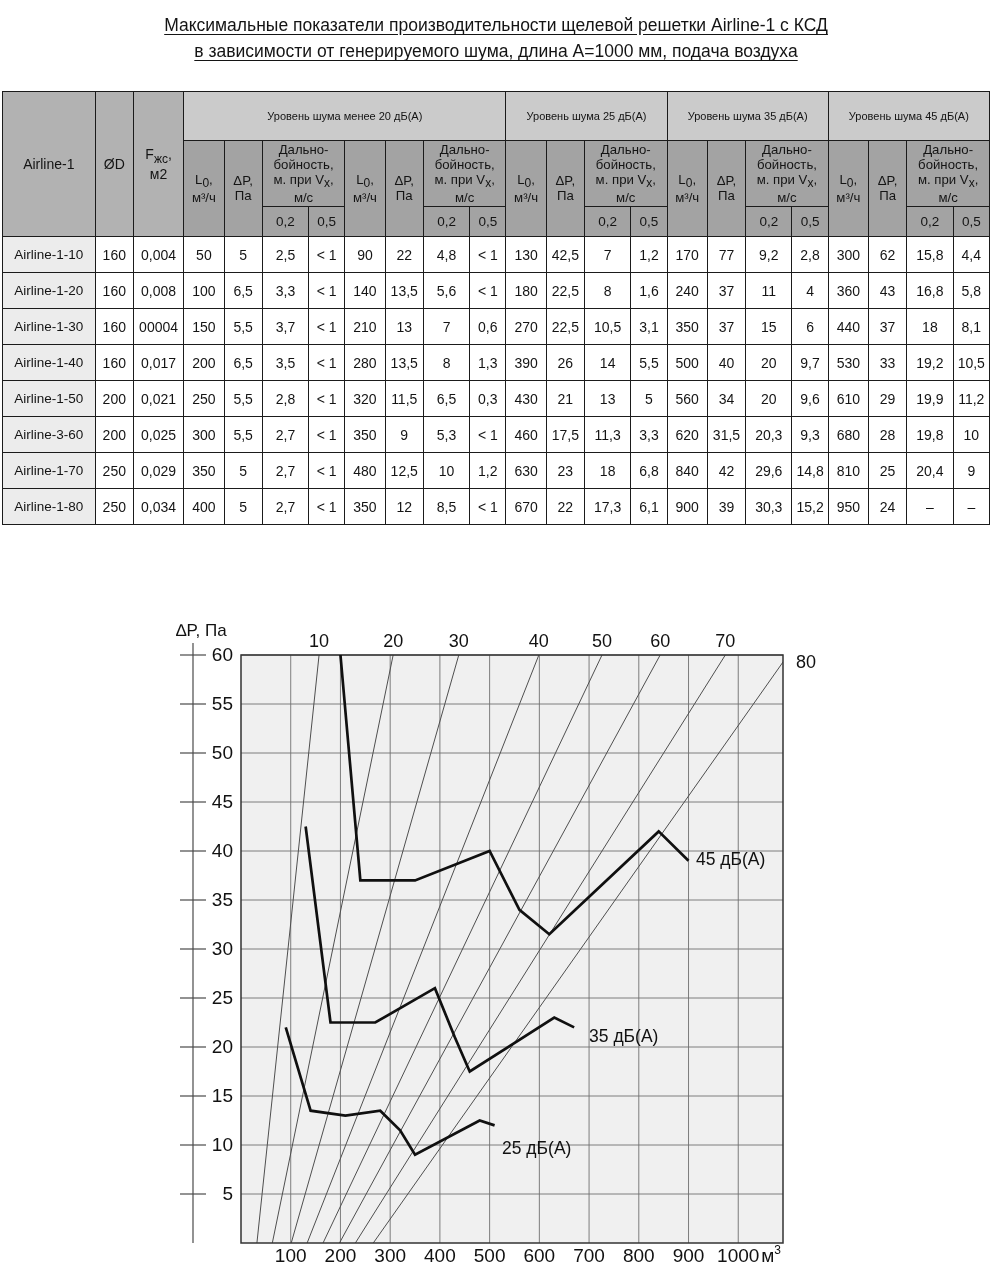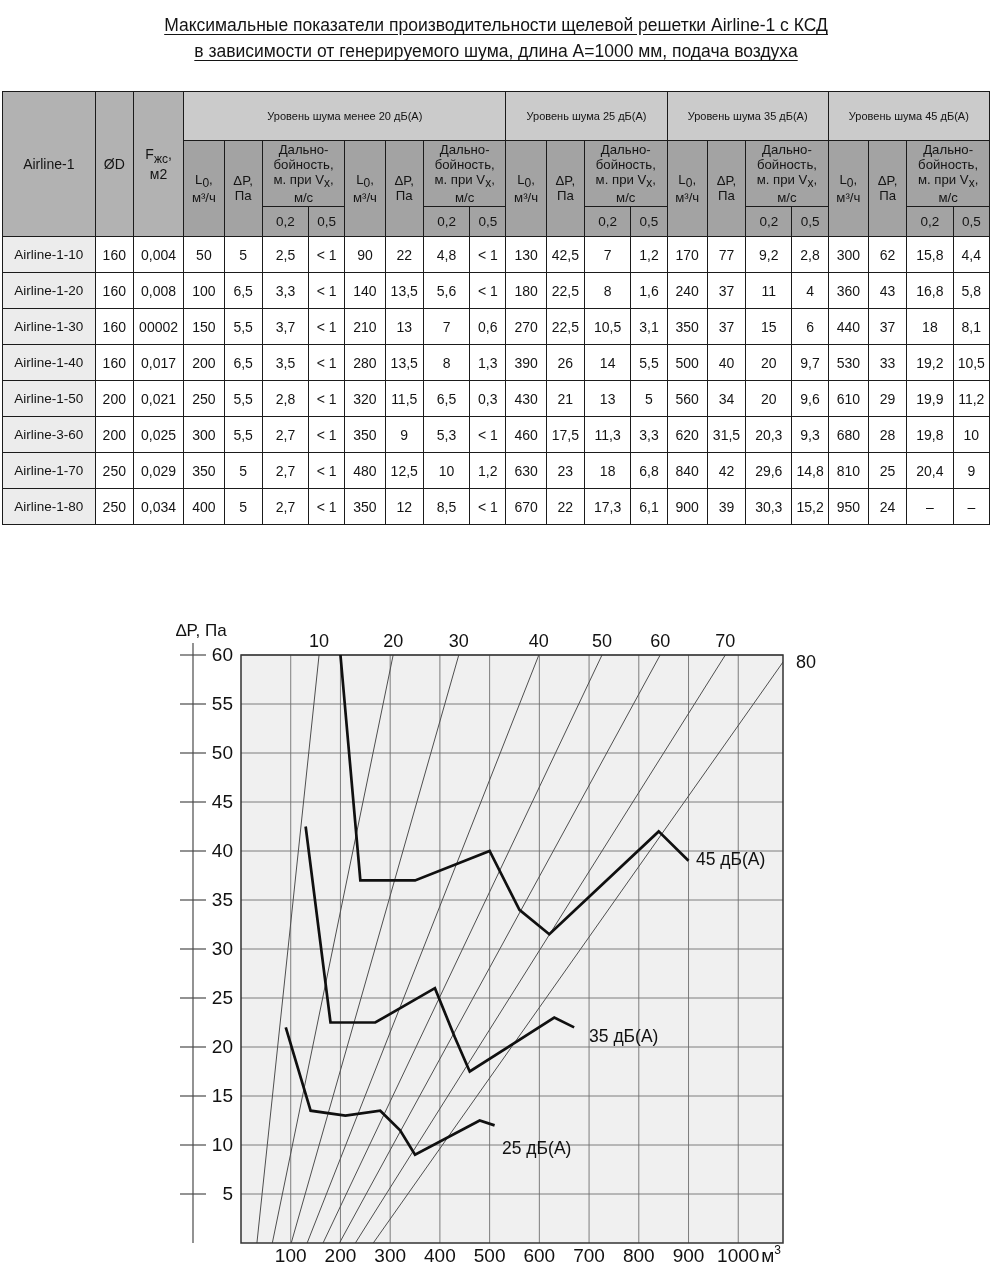--- a/index.html
+++ b/index.html
@@ -143,21 +143,21 @@
           <td>11</td>
           <td>4</td>
           <td>360</td>
           <td>43</td>
           <td>16,8</td>
           <td>5,8</td>
         </tr>
         <tr>
           <td class="name">Airline-1-30</td>
           <td>160</td>
-          <td>00002</td>
+          <td>00004</td>
           <td>150</td>
           <td>5,5</td>
           <td>3,7</td>
           <td>&lt; 1</td>
           <td>210</td>
           <td>13</td>
           <td>7</td>
           <td>0,6</td>
           <td>270</td>
           <td>22,5</td>

